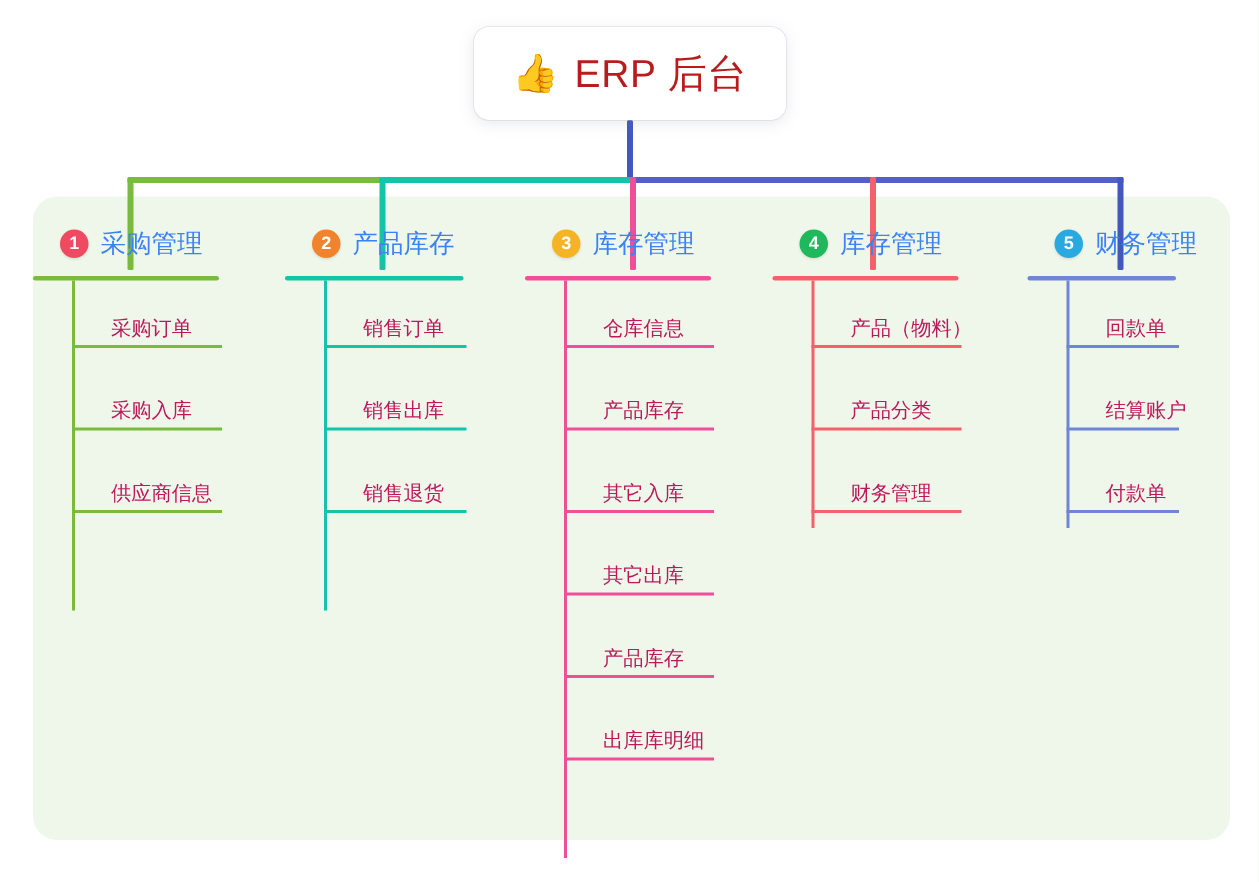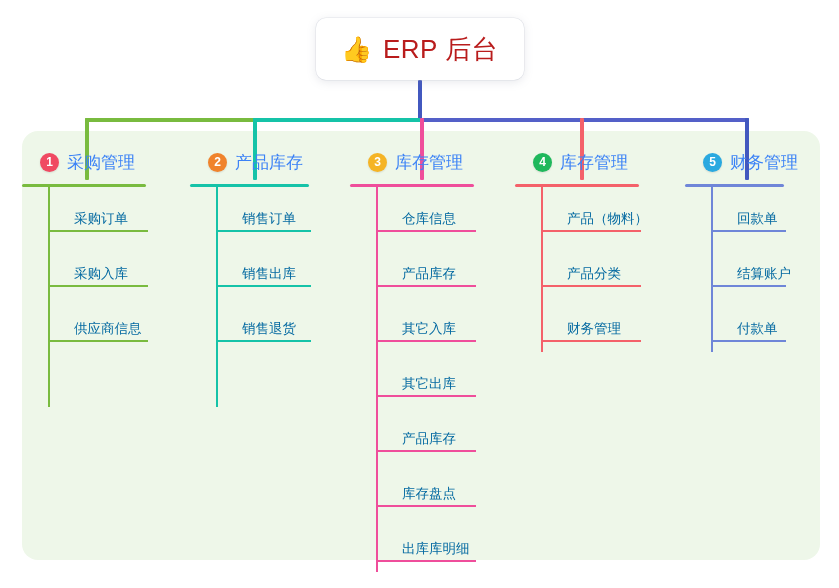--- a/index.html
+++ b/index.html
@@ -64,21 +64,21 @@
   .leaf-wrap{position:relative;}
   .spine{
     position:absolute;left:26px;top:0;width:2px;
   }
   .leaf{
     position:relative;height:55px;
     box-sizing:border-box;
   }
   .leaf-label{
     position:absolute;left:52px;bottom:14px;
-    font-size:13.5px;color:#0369a1;white-space:nowrap;
+    font-size:13.5px;color:#be185d;white-space:nowrap;
   }
   .leaf-underline{
     position:absolute;left:26px;bottom:10px;height:2px;
   }
 </style>
 </head>
 <body>
 
 <div id="canvas">
 
@@ -168,24 +168,20 @@
           </div>
           <div class="leaf">
             <div class="leaf-label">其它出库</div>
             <div class="leaf-underline" style="background: rgb(239, 78, 155); width: 100px;"></div>
           </div>
           <div class="leaf">
             <div class="leaf-label">产品库存</div>
             <div class="leaf-underline" style="background: rgb(239, 78, 155); width: 100px;"></div>
           </div>
           <div class="leaf">
-            <div class="leaf-label">库存盘点</div>
-            <div class="leaf-underline" style="background: rgb(239, 78, 155); width: 100px;"></div>
-          </div>
-          <div class="leaf">
             <div class="leaf-label">出库库明细</div>
             <div class="leaf-underline" style="background: rgb(239, 78, 155); width: 100px;"></div>
           </div>
         </div>
       </div>
       <div class="col" style="left: 515px; top: 140px; width: 160px;">
         <div class="col-head">
           <span class="badge" style="background: rgb(31, 184, 92);">4</span>
           <span class="col-title">库存管理</span>
         </div>

